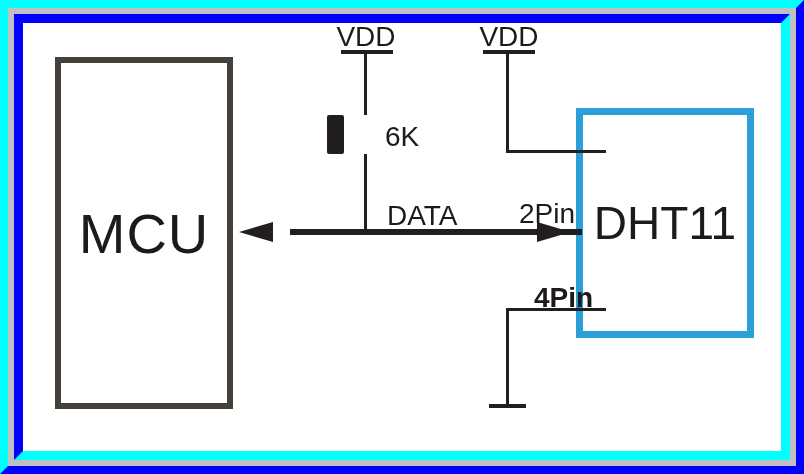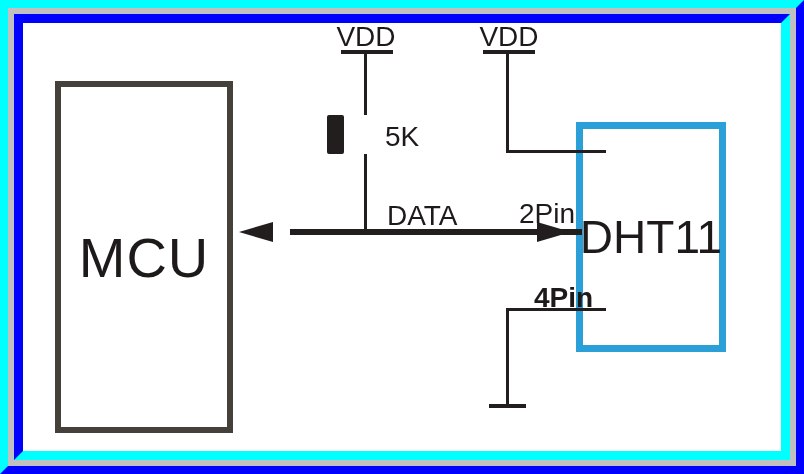--- a/index.html
+++ b/index.html
@@ -47,28 +47,27 @@
   .component-box {
     position: absolute;
     display: flex;
     align-items: center;
     justify-content: center;
     background: transparent;
   }
   .mcu-box {
     left: 55px; top: 57px; width: 178px; height: 352px;
     border: 6px solid var(--mcu-border);
-    margin-top: 24px;
   }
   .mcu-box .component-label {
     font-size: 56px;
     letter-spacing: 1px;
   }
   .dht11-box {
-    left: 576px; top: 122px; width: 150px; height: 230px;
+    left: 576px; top: 108px; width: 178px; height: 230px;
     border: 7px solid var(--dht11-border);
   }
   .dht11-box .component-label { font-size: 46px; }
 
   .net-label {
     position: absolute;
     font-size: 28px;
     line-height: 1;
     white-space: nowrap;
     color: var(--text);
@@ -117,21 +116,21 @@
 
     <div class="component-box dht11-box">
       <span class="component-label">DHT11</span>
     </div>
 
     <span class="net-label centered abs" style="left:303px; top:23px; width:66px;">VDD</span>
     <div class="wire abs" style="left:311px; top:50px; width:52px; height:4px;"></div>
     <div class="wire abs" style="left:334px; top:54px; width:3px; height:61px;"></div>
 
     <div class="resistor-body"></div>
-    <span class="net-label abs" style="left:355px; top:123px;">5K</span>
+    <span class="net-label abs" style="left:355px; top:123px;">6K</span>
     <div class="wire abs" style="left:334px; top:154px; width:3px; height:78px;"></div>
 
     <span class="net-label centered abs" style="left:446px; top:23px; width:66px;">VDD</span>
     <div class="wire abs" style="left:453px; top:50px; width:52px; height:4px;"></div>
     <div class="wire abs" style="left:476px; top:54px; width:3px; height:99px;"></div>
 
     <div class="wire abs" style="left:476px; top:150px; width:100px; height:3px;"></div>
 
     <div class="wire abs" style="left:260px; top:229px; width:292px; height:6px;"></div>
     <div class="arrowhead arrow-left"></div>

